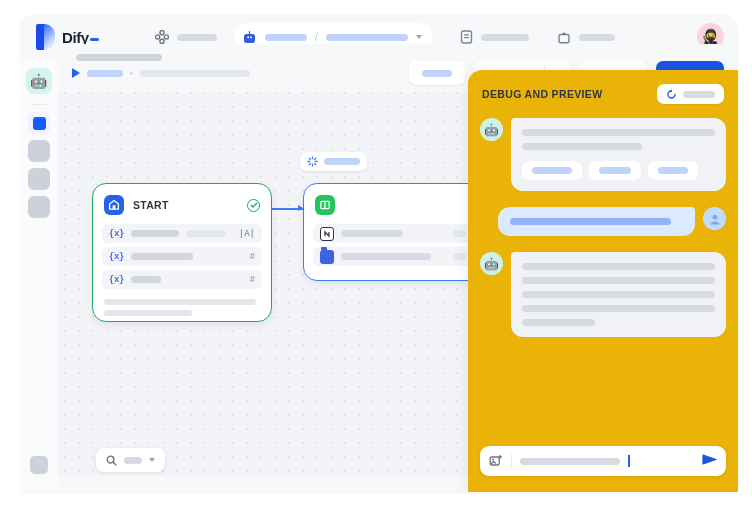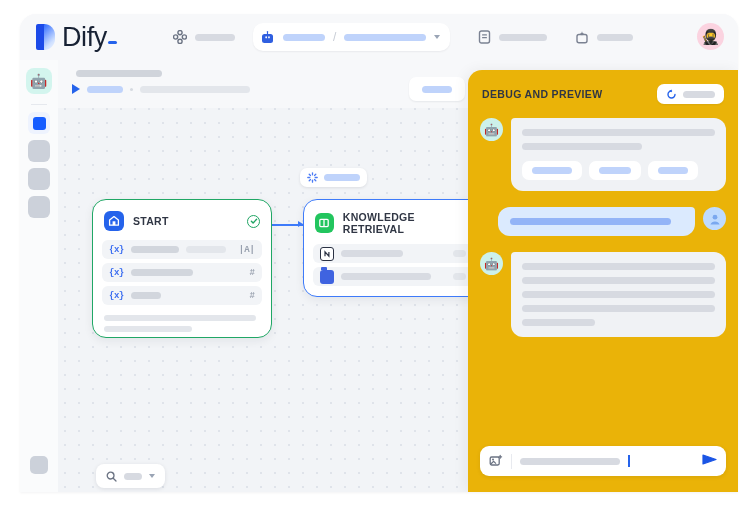--- a/index.html
+++ b/index.html
@@ -33,21 +33,21 @@
   .logo-mark .a {
     position: absolute; left: 0; top: 0; width: 9px; height: 26px;
     background: #1c4ae8; border-radius: 2px 0 0 2px;
   }
   .logo-mark .b {
     position: absolute; left: 8px; top: 0; width: 11px; height: 26px;
     background: linear-gradient(135deg,#2f6bff 0%,#cfe0ff 70%,#f2f6ff 100%);
     border-radius: 0 13px 13px 0;
   }
   .logo-text {
-    font-size: 27px; font-weight: 400; color: #182234; letter-spacing: -.4px;
+    font-size: 15px; font-weight: 700; color: #182234; letter-spacing: -.4px;
     position: relative;
   }
   .logo-underscore {
     display: inline-block; width: 9px; height: 3px; background: #2563eb;
     border-radius: 2px; vertical-align: 2px; margin-left: 1px;
   }
 
   .hdr-apps { display: flex; align-items: center; gap: 8px; margin-left: 56px; }
   .bar { background: #d7dae1; border-radius: 4px; height: 7px; display:block; }
   .bar-lt { background: #e3e6eb; }
@@ -90,21 +90,21 @@
     background: #ccd1da; margin-bottom: 6px;
   }
   .rail-btn.active-wrap {
     background: #eef3fe; display:flex; align-items:center; justify-content:center;
   }
   .rail-btn.active-wrap i { display:block; width:13px;height:13px;border-radius:3px;background:#165dff; }
   .rail-bottom { margin-top: auto; margin-bottom: 18px; width:18px;height:18px;border-radius:5px;background:#ccd1da; }
 
   
   .canvas {
-    position: absolute; left: 38px; top: 46px;
+    position: absolute; left: 38px; top: 30px;
     width: 680px; height: 432px;
     background-color: #f2f4f7;
     background-image: radial-gradient(#dfe3ea 1.1px, transparent 1.1px);
     background-size: 14px 14px;
   }
   .canvas-topbar {
     position: absolute; left: 0; top: 0; width: 680px; height: 48px;
     background: #f7f8fa;
   }
   .cv-title { position: absolute; left: 18px; top: 10px; width: 86px; height: 7px; background:#d0d4db; border-radius:4px;}
@@ -398,21 +398,20 @@
     </div>
 
     <div class="node node-kr">
       <div class="node-head">
         <span class="node-ico ico-kr">
           <svg width="12" height="12" viewBox="0 0 12 12">
             <rect x="1.8" y="2.4" width="8.4" height="7.2" rx="1" fill="none" stroke="#ffffff" stroke-width="1.3"></rect>
             <line x1="6" y1="2.6" x2="6" y2="9.4" stroke="#ffffff" stroke-width="1.3"></line>
           </svg>
         </span>
-        <span class="node-title">KNOWLEDGE RETRIEVAL</span>
       </div>
       <div class="node-rows">
         <div class="row">
           <span class="sq-ico ico-notion">
             <svg width="8" height="8" viewBox="0 0 8 8">
                 <path d="M2 6.2 V1.9 L5.9 6.2 V1.9" fill="none" stroke="#2b3244" stroke-width="1.2"></path>
               </svg>
           </span>
           <i class="bar" style="width:62px;background:#d8dbe2"></i>
           <i class="bar bar-lt" style="width:13px;margin-left:auto"></i>

